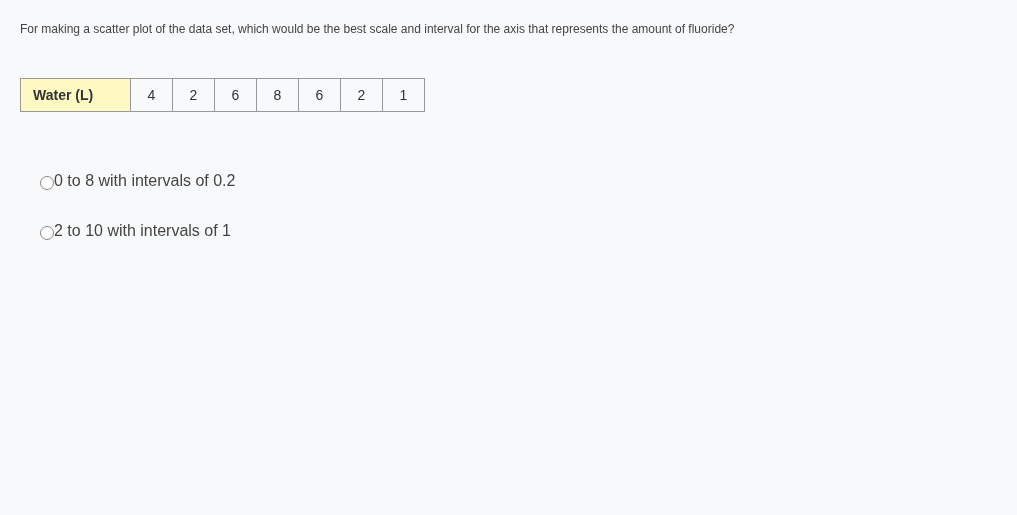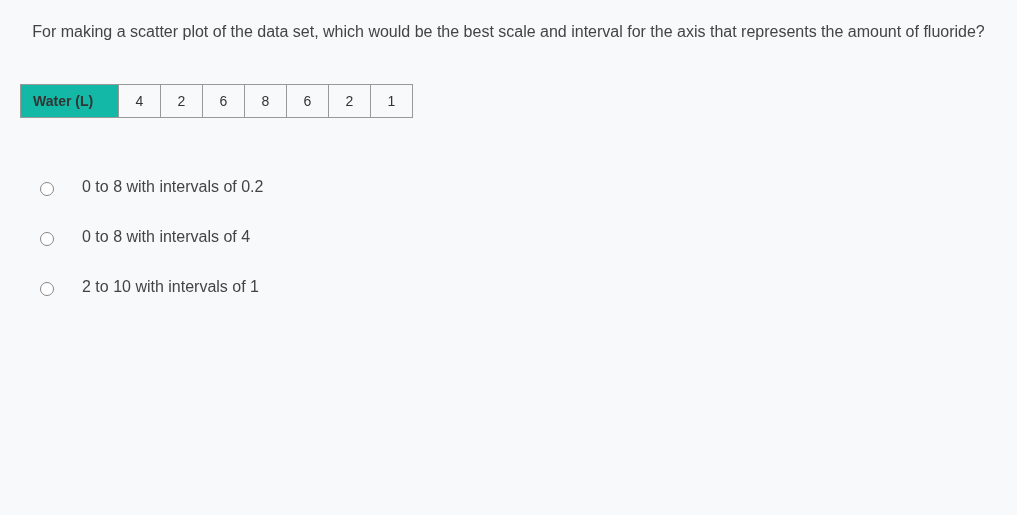--- a/index.html
+++ b/index.html
@@ -9,55 +9,54 @@
     }
     body {
       font-family: Arial, Helvetica, sans-serif;
       background: #f8f9fa;
       padding: 20px;
       width: 1017px;
       height: 515px;
       color: #333;
     }
     .question {
-      font-size: 16px;
+      font-size: 12px;
       line-height: 1.5;
       margin-bottom: 40px;
       color: #444;
-      text-align: center;
     }
     .data-table {
       border-collapse: collapse;
       margin-bottom: 60px;
     }
     .data-table td, .data-table th {
       border: 1px solid #999;
       padding: 8px 12px;
       font-size: 14px;
       text-align: center;
       min-width: 42px;
     }
     .data-table .row-header {
-      background: #14b8a6;
+      background: #fef9c3;
       text-align: left;
       padding: 8px 12px;
       font-weight: bold;
       color: #333;
-      width: 98px;
+      width: 110px;
     }
     .options {
       display: flex;
       flex-direction: column;
       gap: 32px;
       padding-left: 20px;
     }
     .option {
       display: flex;
       align-items: center;
-      gap: 28px;
+      gap: 0;
     }
     .radio {
       width: 14px;
       height: 14px;
       border: 1.5px solid #888;
       border-radius: 50%;
       background: #fff;
       flex-shrink: 0;
       margin-top: 4px;
     }
@@ -86,19 +85,15 @@
 </tbody>
   </table>
 
 <div class="options">
   <div class="option">
     <div class="radio"></div>
     <div class="option-label">0 to 8 with intervals of 0.2</div>
   </div>
   <div class="option">
     <div class="radio"></div>
-    <div class="option-label">0 to 8 with intervals of 4</div>
-  </div>
-  <div class="option">
-    <div class="radio"></div>
     <div class="option-label">2 to 10 with intervals of 1</div>
   </div>
 </div>
 
 </body></html>

